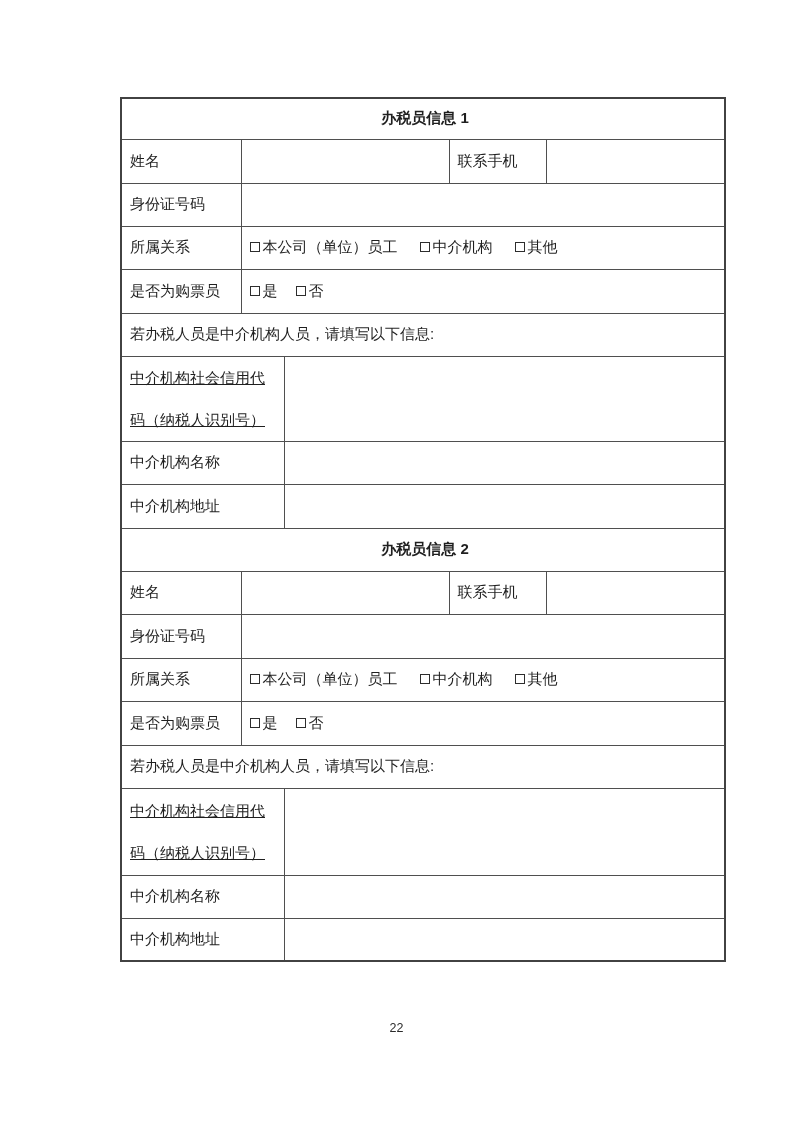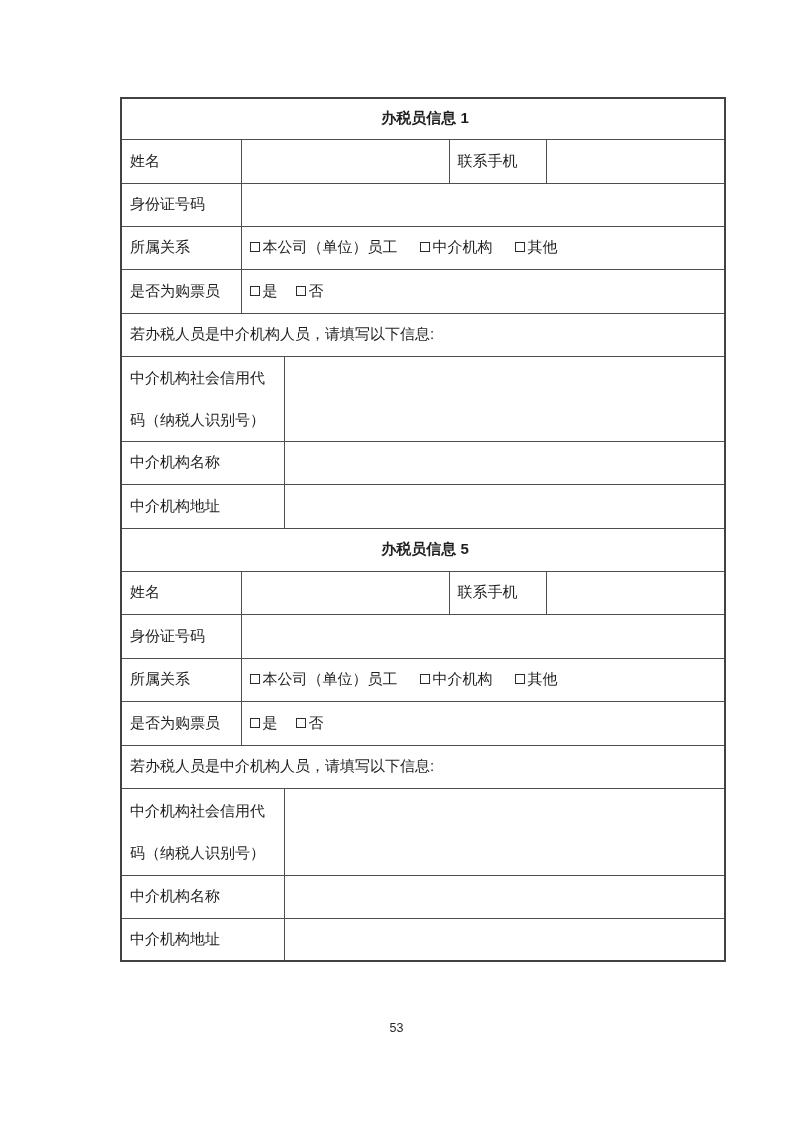--- a/index.html
+++ b/index.html
@@ -26,21 +26,21 @@
     vertical-align:middle;
     overflow:hidden;
     white-space:nowrap;
   }
   td.hdr {
     text-align:center;
     font-weight:bold;
     font-size:16px;
     padding:0;
   }
-  td.tall-lbl { line-height:42px; white-space:normal; }
+  td.tall-lbl { line-height:42px; white-space:normal;text-decoration:underline; }
   td.tall-lbl div { line-height:42px; }
   .h41 { height:41px;margin-top:12px; }
   .h43 { height:43px; }
   .h44 { height:44px; }
   .h85 { height:85px; }
   .h87 { height:87px; }
   .cb {
     display:inline-block;
     width:8px; height:8px;
     border:1px solid #2d2d2d;
@@ -109,21 +109,21 @@
       <tr class="h43">
         <td colspan="2">中介机构名称</td>
         <td colspan="3"></td>
       </tr>
       <tr class="h44">
         <td colspan="2">中介机构地址</td>
         <td colspan="3"></td>
       </tr>
 
       <tr class="h43">
-        <td class="hdr" colspan="5">办税员信息 5</td>
+        <td class="hdr" colspan="5">办税员信息 2</td>
       </tr>
       <tr class="h43">
         <td>姓名</td>
         <td colspan="2"></td>
         <td>联系手机</td>
         <td></td>
       </tr>
       <tr class="h44">
         <td>身份证号码</td>
         <td colspan="4"></td>
@@ -154,14 +154,14 @@
         <td colspan="2">中介机构名称</td>
         <td colspan="3"></td>
       </tr>
       <tr class="h43">
         <td colspan="2">中介机构地址</td>
         <td colspan="3"></td>
       </tr>
     </tbody>
   </table>
 
-  <div class="pageno">53</div>
+  <div class="pageno">22</div>
 </div>
 
 </body></html>

